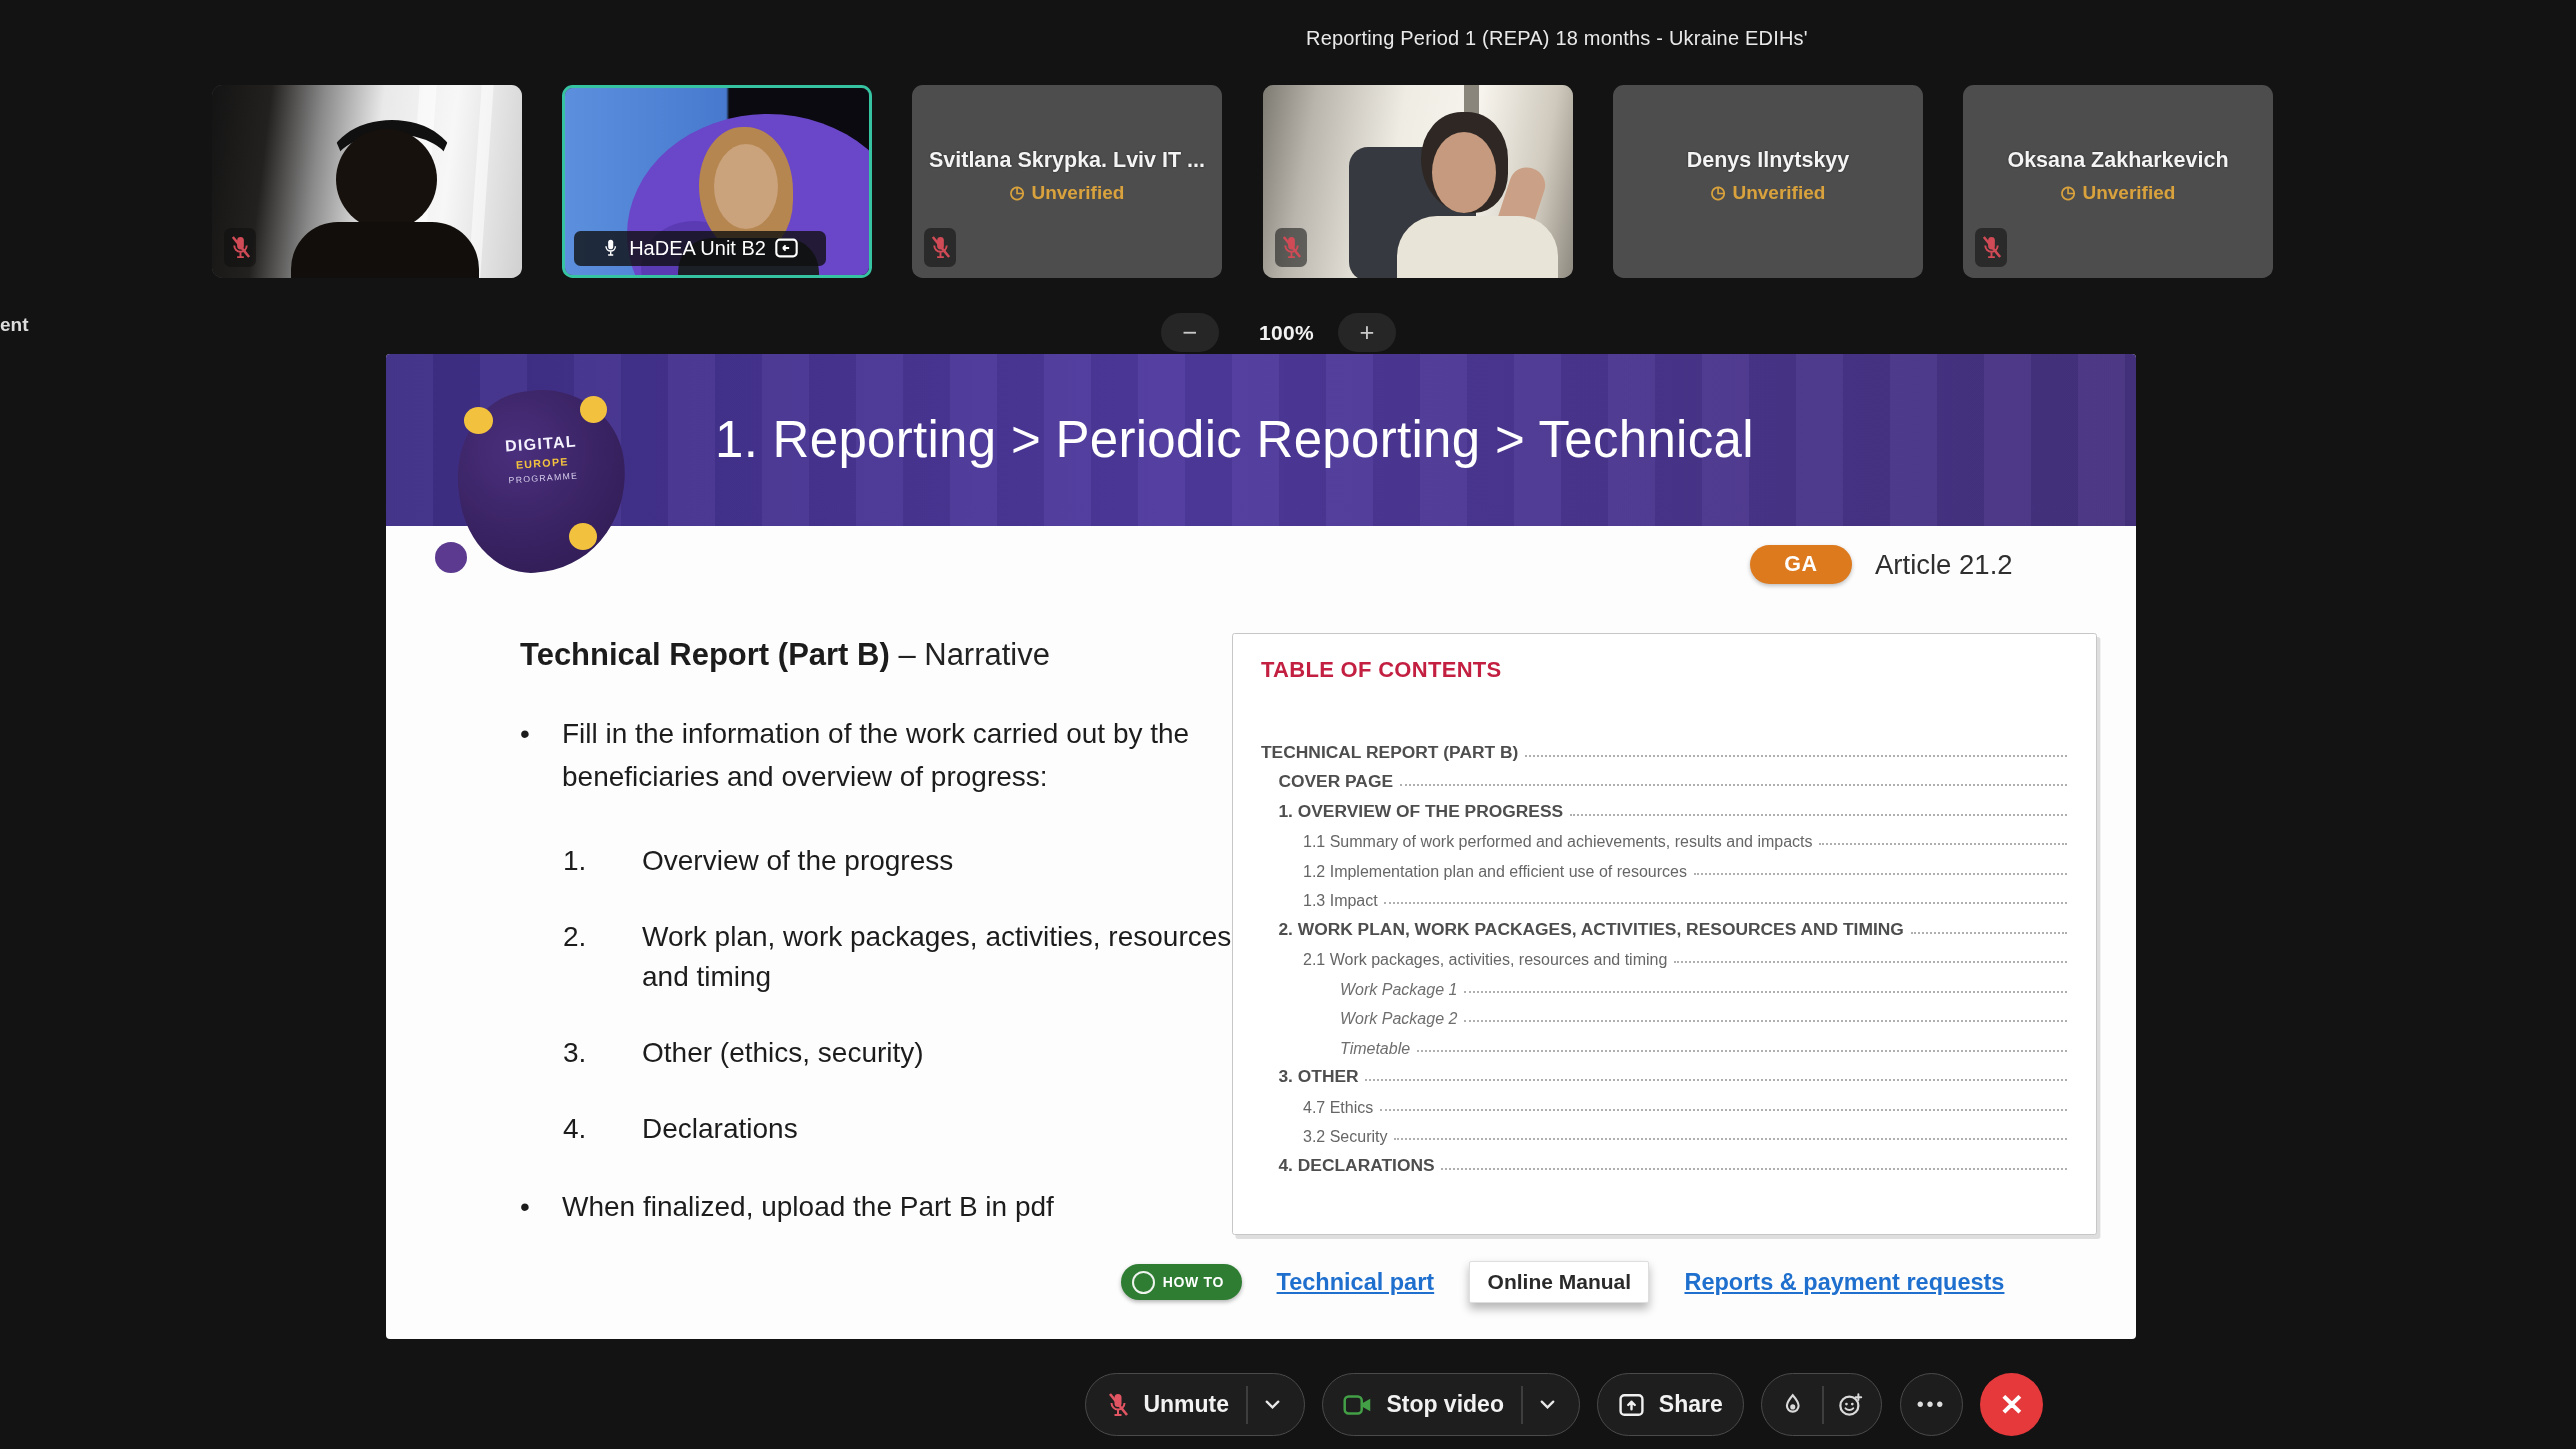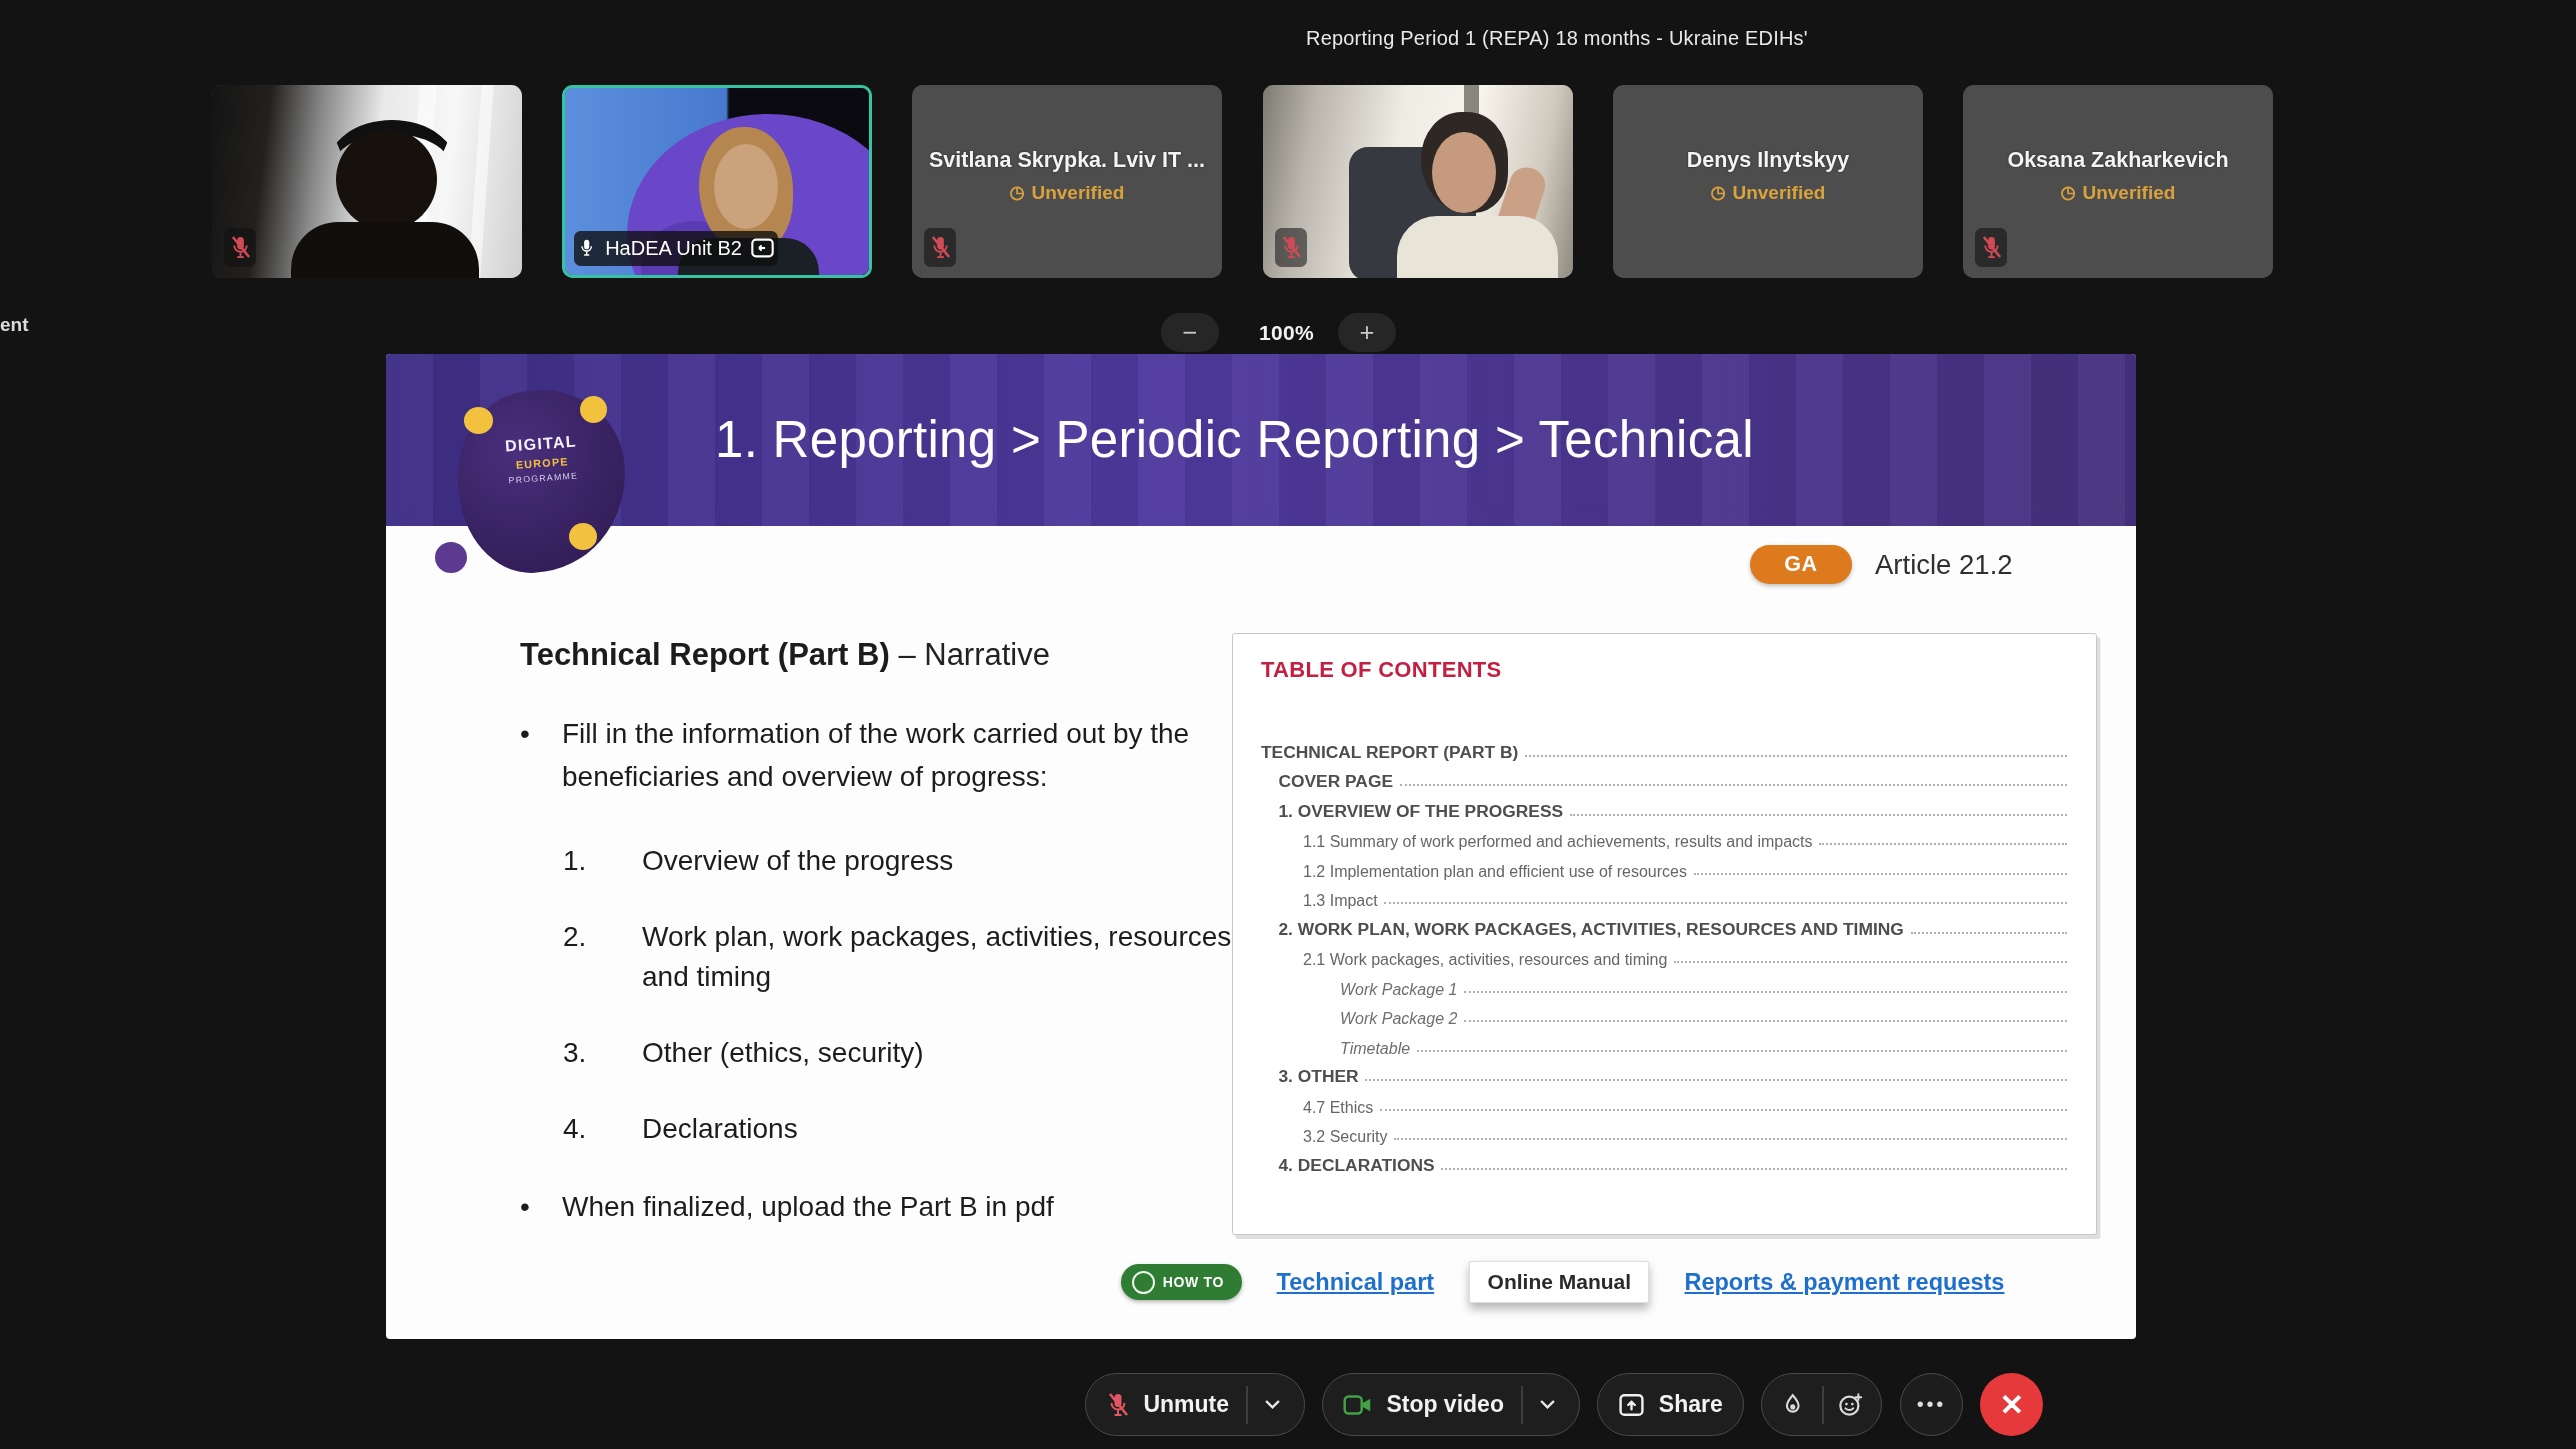--- a/index.html
+++ b/index.html
@@ -50,21 +50,21 @@
   .scene1 .body{position:absolute;left:79px;top:137px;width:188px;height:81px;border-radius:47px 47px 0 0;background:#120e0b;}
   
   .scene2{position:absolute;inset:0;background:linear-gradient(90deg,#5c8fdd 0%,#477ace 53%,#0a0a10 54%,#0a0a10 100%);}
   .scene2 .blob{position:absolute;right:-40px;bottom:-80px;width:282px;height:241px;border-radius:50%;background:#6a46c8;}
   .scene2 .blob2{position:absolute;right:121px;bottom:-40px;width:107px;height:94px;border-radius:50%;background:#5b3bb4;}
   .scene2 .hair{position:absolute;left:134px;top:39px;width:94px;height:127px;border-radius:48% 52% 44% 56%;background:#b5864f;}
   .scene2 .face{position:absolute;left:149px;top:56px;width:64px;height:85px;border-radius:50%;background:#caa27c;}
   .scene2 .torso{position:absolute;left:113px;top:150px;width:141px;height:54px;border-radius:34px 34px 0 0;background:#1b2026;}
   .p-label{
     position:absolute;left:9.4px;bottom:9.4px;display:flex;align-items:center;gap:9.4px;
-    background:rgba(14,14,14,.78);border-radius:6.7px;padding:6px 4px;
+    background:rgba(14,14,14,.78);border-radius:6.7px;padding:6px 28px;
     color:#fff;font-size:20px;font-weight:500;white-space:nowrap;
   }
   
   .scene4{position:absolute;inset:0;
     background:linear-gradient(100deg,#7d7a72 0%,#b9b5ac 16%,#efece4 42%,#f7f4ed 64%,#cfc9bd 86%,#8f8a80 100%);}
   .scene4 .frame{position:absolute;left:201px;top:0;width:14.8px;height:121px;background:#8b867c;}
   .scene4 .chair{position:absolute;left:86px;top:62px;width:127px;height:134px;border-radius:19px;background:#363a40;}
   .scene4 .hair4{position:absolute;left:158px;top:27px;width:87px;height:101px;border-radius:50% 50% 42% 58%;background:#2e2724;}
   .scene4 .face4{position:absolute;left:169px;top:47px;width:64px;height:81px;border-radius:50%;background:#c59a7e;}
   .scene4 .body4{position:absolute;left:134px;top:131px;width:161px;height:67px;border-radius:40px 40px 0 0;background:#e9e4d8;}

